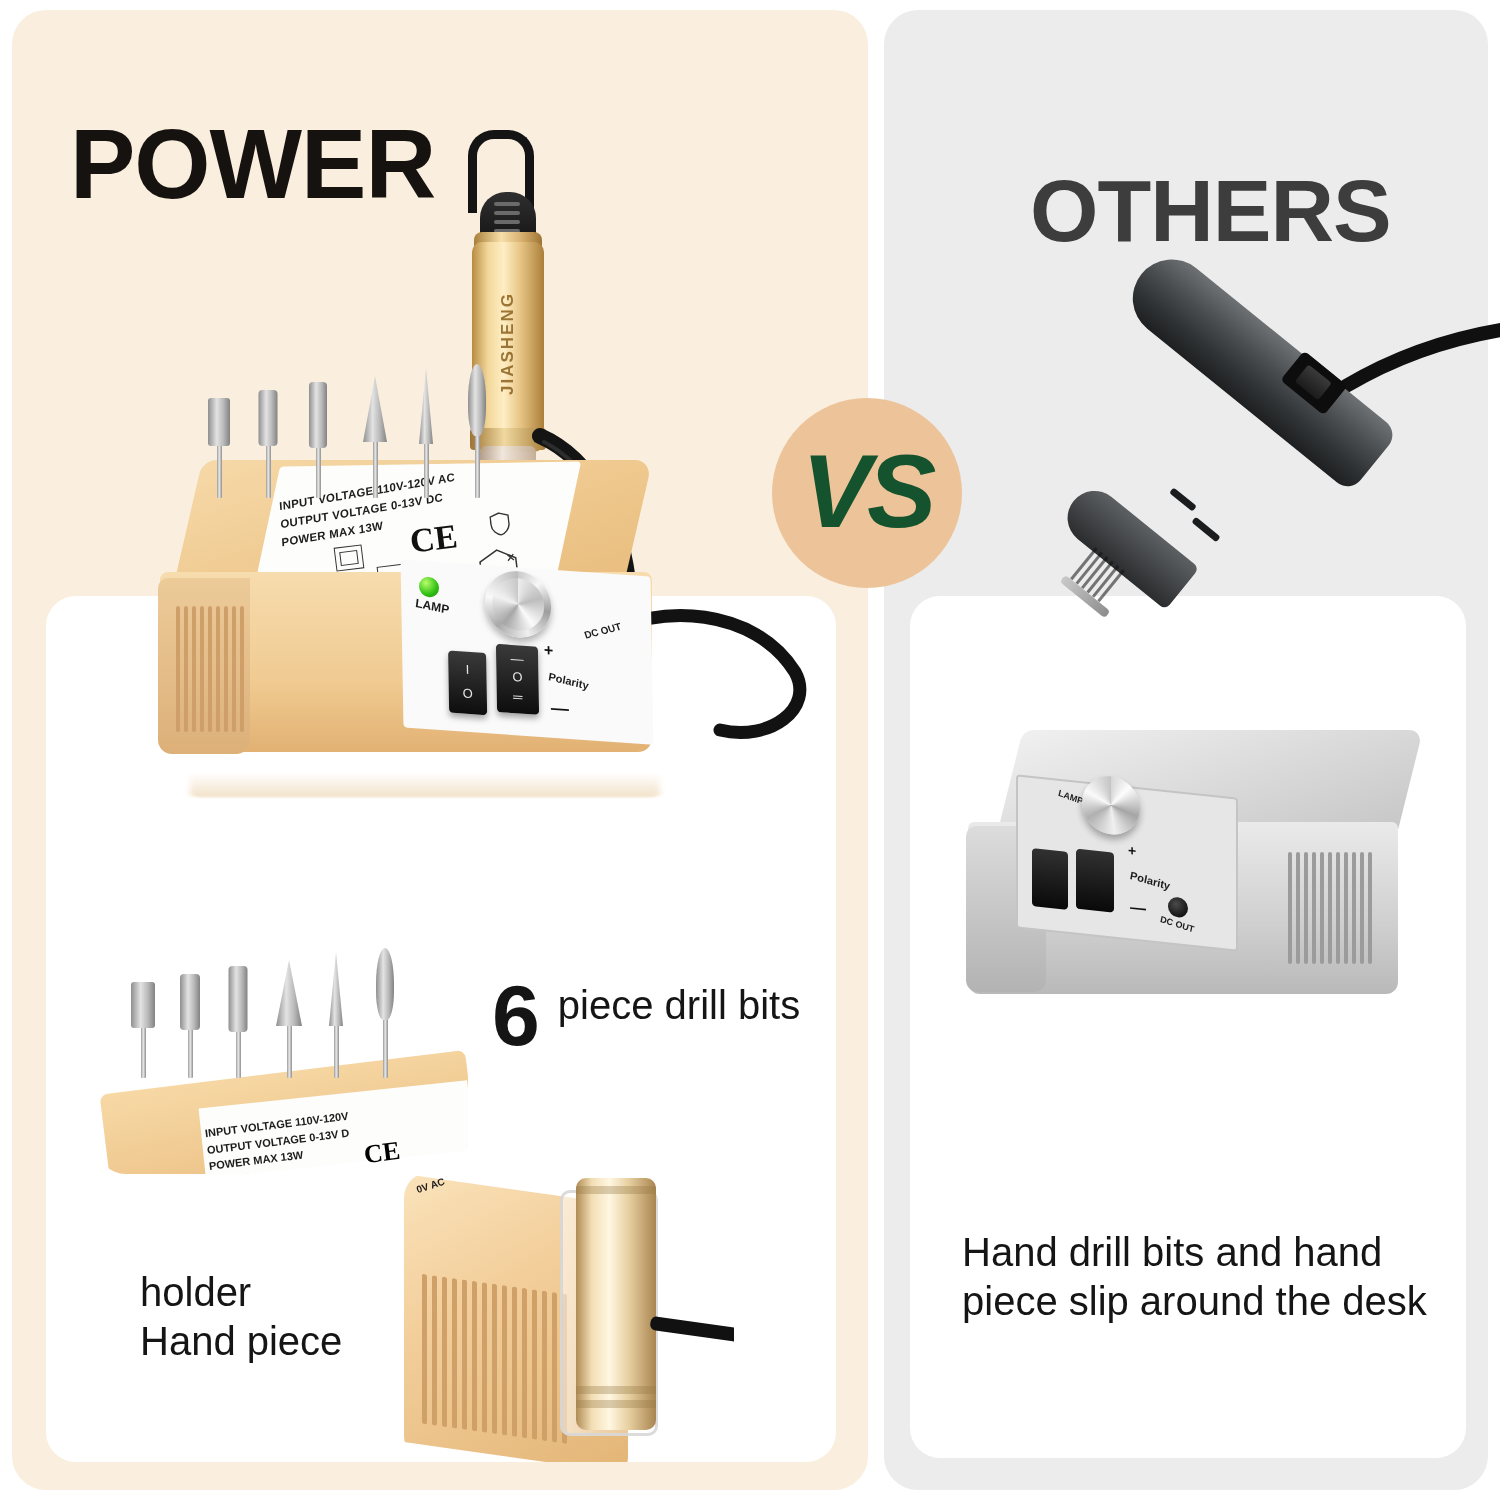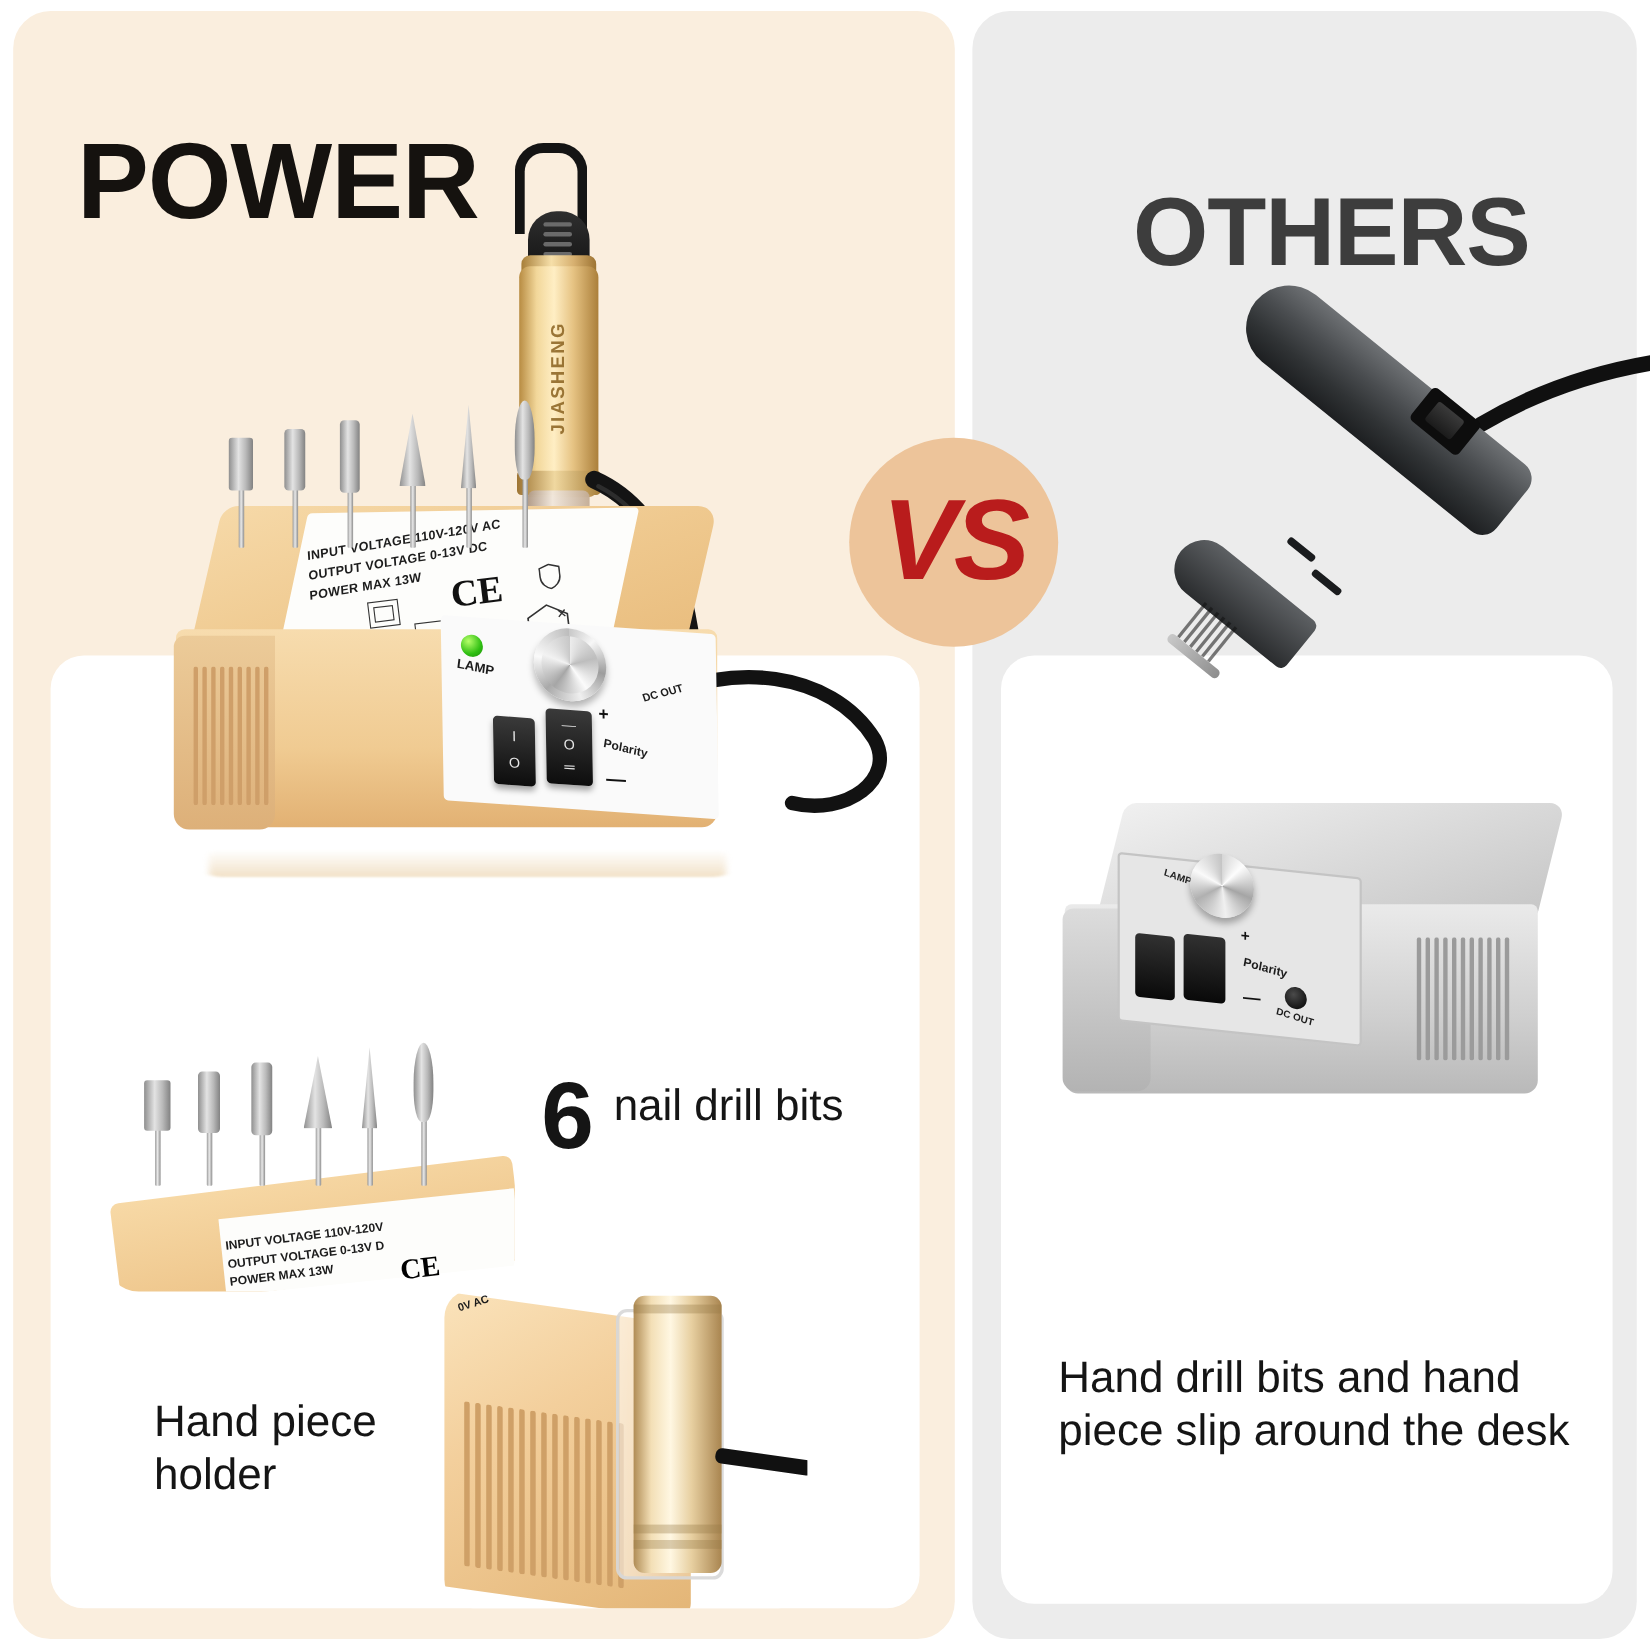--- a/index.html
+++ b/index.html
@@ -31,21 +31,21 @@
   .hdg-ours{left:70px;top:108px;font-size:98px;color:#15120f;}
   .hdg-others{left:1030px;top:160px;font-size:88px;color:#3d3d3d;}
 
   
   .vs-badge{
     position:absolute;left:772px;top:398px;width:190px;height:190px;
     border-radius:50%;background:#edc49a;
     display:flex;align-items:center;justify-content:center;
   }
   .vs-badge span{
-    color:#b91c1c;font-size:104px;font-weight:700;font-style:italic;
+    color:#14532d;font-size:104px;font-weight:700;font-style:italic;
     letter-spacing:-4px;line-height:1;transform:translateY(-2px);
   }
 
   
   .cap{position:absolute;color:#151515;line-height:1.22;}
   .cap-bits{left:492px;top:975px;width:330px;}
   .cap-bits .num{font-size:86px;font-weight:700;line-height:0.95;float:left;margin-right:18px;}
   .cap-bits .txt{font-size:40px;display:block;padding-top:6px;}
   .cap-holder{left:140px;top:1268px;font-size:40px;width:280px;}
   .cap-others{left:962px;top:1228px;font-size:40px;width:500px;}
@@ -469,21 +469,21 @@
         <div>INPUT VOLTAGE   110V-120V</div>
         <div>OUTPUT VOLTAGE 0-13V D</div>
         <div>POWER MAX           13W</div>
       </div>
       <div class="inset-ce">CE</div>
     </div>
   </div>
 
   <div class="cap cap-bits">
     <span class="num">6</span>
-    <span class="txt">nail drill bits</span>
+    <span class="txt">piece drill bits</span>
   </div>
 
   <div class="card card-ours-holder">
     <div class="inset-holder">
       <div class="ih-body"></div>
       <div class="ih-spec">0V AC</div>
       <div class="ih-vents">
         <i style="left:2px"></i>
           <i style="left:12px"></i>
           <i style="left:22px"></i>
@@ -503,22 +503,22 @@
       <div class="ih-tube"></div>
       <div class="ih-handpiece"></div>
       <div class="ih-ring" style="top:14px"></div>
       <div class="ih-ring" style="top:214px"></div>
       <div class="ih-ring" style="top:228px"></div>
       <div class="ih-cord"></div>
     </div>
   </div>
 
   <div class="cap cap-holder">
+    <div>holder</div>
     <div>Hand piece</div>
-    <div>holder</div>
   </div>
 
   <div class="panel panel-right"></div>
   <div class="card card-others"></div>
 
   <div class="hdg hdg-others">OTHERS</div>
 
   <div class="others-pen">
     <div class="op-cord">
       <svg viewBox="0 0 190 80" fill="none">

